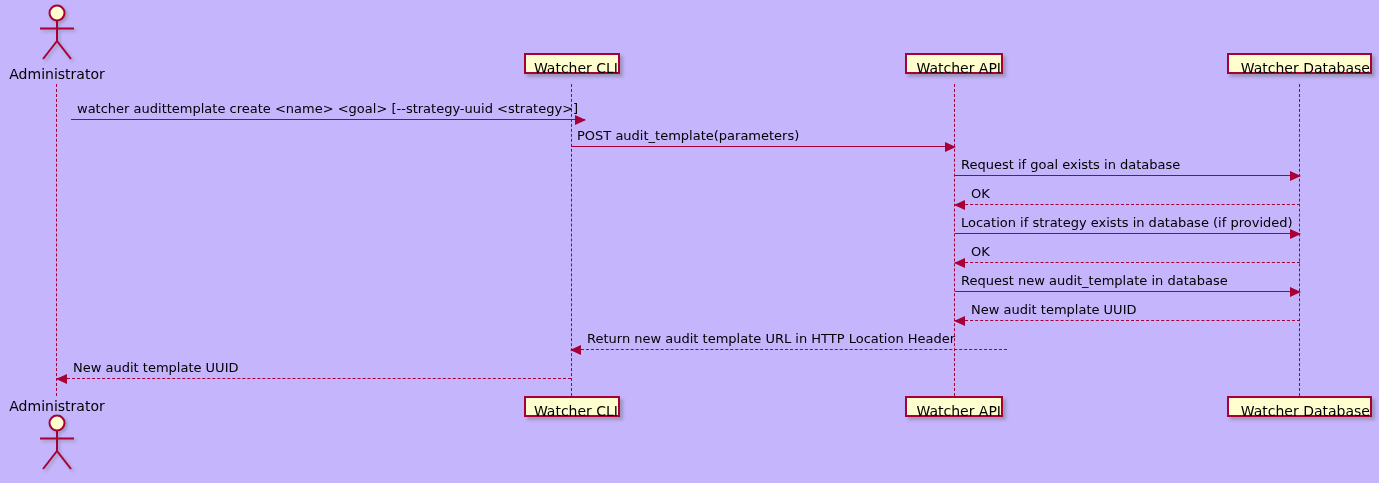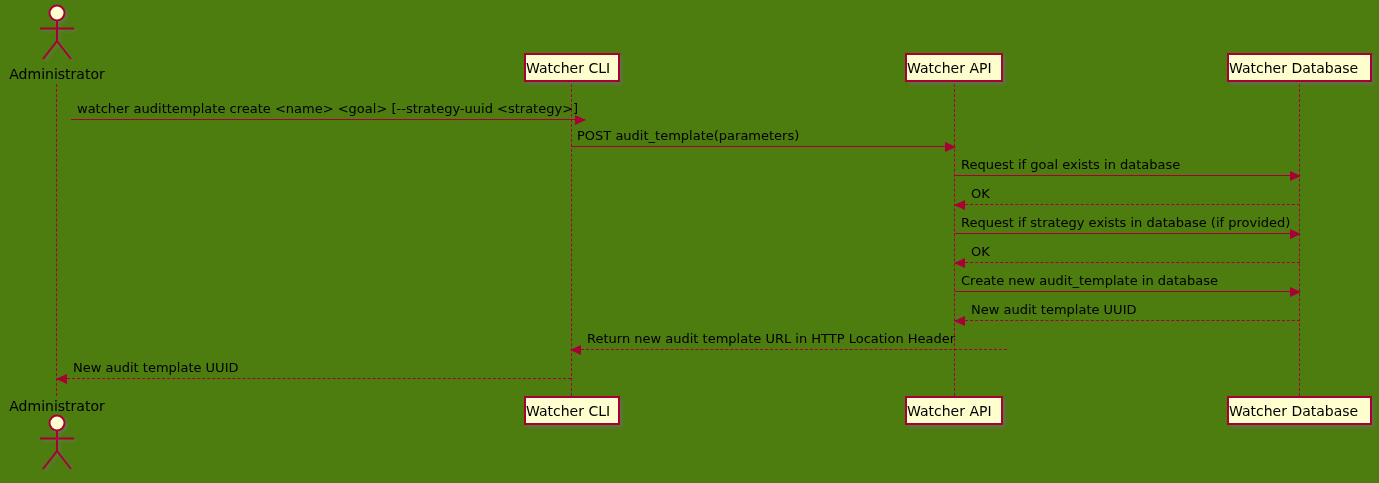--- a/index.html
+++ b/index.html
@@ -1,25 +1,25 @@
 <!DOCTYPE html>
 <html><head>
 <meta charset="utf-8">
 <style>
   html,body{margin:0;padding:0;background:#ffffff;}
   .canvas{
-    position:relative;width:1379px;height:483px;background:#4d7c0f;
+    position:relative;width:1379px;height:483px;background:#c4b5fd;
     font-family:"DejaVu Sans","Liberation Sans",sans-serif;color:#000;
     overflow:hidden;
   }
   
   .participant{
-    position:absolute;height:29px;box-sizing:border-box;
+    position:absolute;height:21px;box-sizing:border-box;
     background:#FEFECE;border:2px solid #A80036;
-    font-size:14px;line-height:26px;text-align:left;white-space:nowrap;
+    font-size:14px;line-height:26px;text-align:right;white-space:nowrap;
     box-shadow:3px 3px 3px rgba(110,110,110,.45);
   }
   
   .lifeline{
     position:absolute;top:84px;height:312px;width:0;
     border-left:1px dashed #A80036;
   }
   
   .msg{position:absolute;}
   .msg-label{
@@ -98,35 +98,35 @@
   </div>
 
   <div class="msg to-left dashed" style="left:955px;top:186px;width:345px">
     <div class="msg-label">OK</div>
     <div class="line">
         <span class="ah l"></span>
       </div>
   </div>
 
   <div class="msg to-right solid" style="left:955px;top:215px;width:345px">
-    <div class="msg-label">Request if strategy exists in database (if provided)</div>
+    <div class="msg-label">Location if strategy exists in database (if provided)</div>
     <div class="line">
         <span class="ah r"></span>
       </div>
   </div>
 
   <div class="msg to-left dashed" style="left:955px;top:244px;width:345px">
     <div class="msg-label">OK</div>
     <div class="line">
         <span class="ah l"></span>
       </div>
   </div>
 
   <div class="msg to-right solid" style="left:955px;top:273px;width:345px">
-    <div class="msg-label">Create new audit_template in database</div>
+    <div class="msg-label">Request new audit_template in database</div>
     <div class="line">
         <span class="ah r"></span>
       </div>
   </div>
 
   <div class="msg to-left dashed" style="left:955px;top:302px;width:345px">
     <div class="msg-label">New audit template UUID</div>
     <div class="line">
         <span class="ah l"></span>
       </div>

